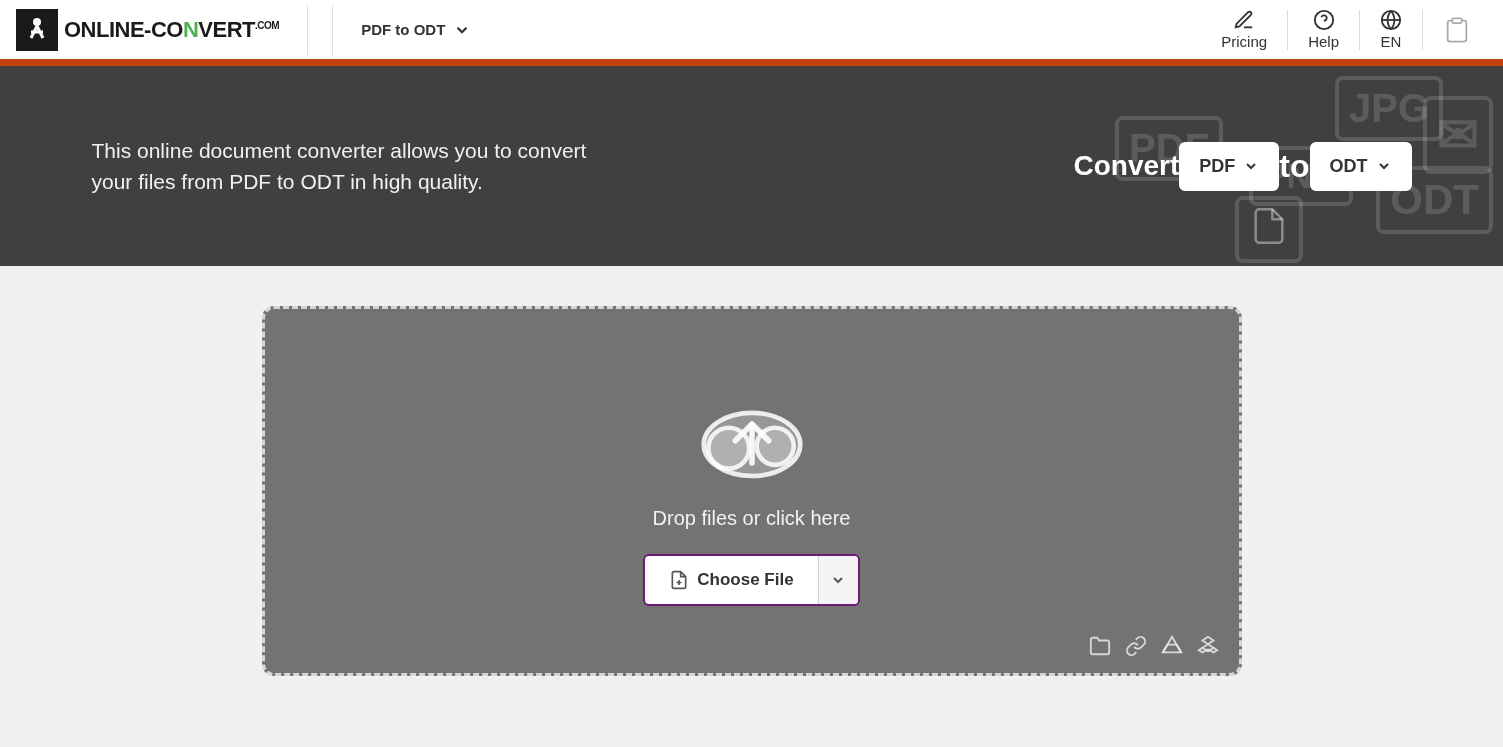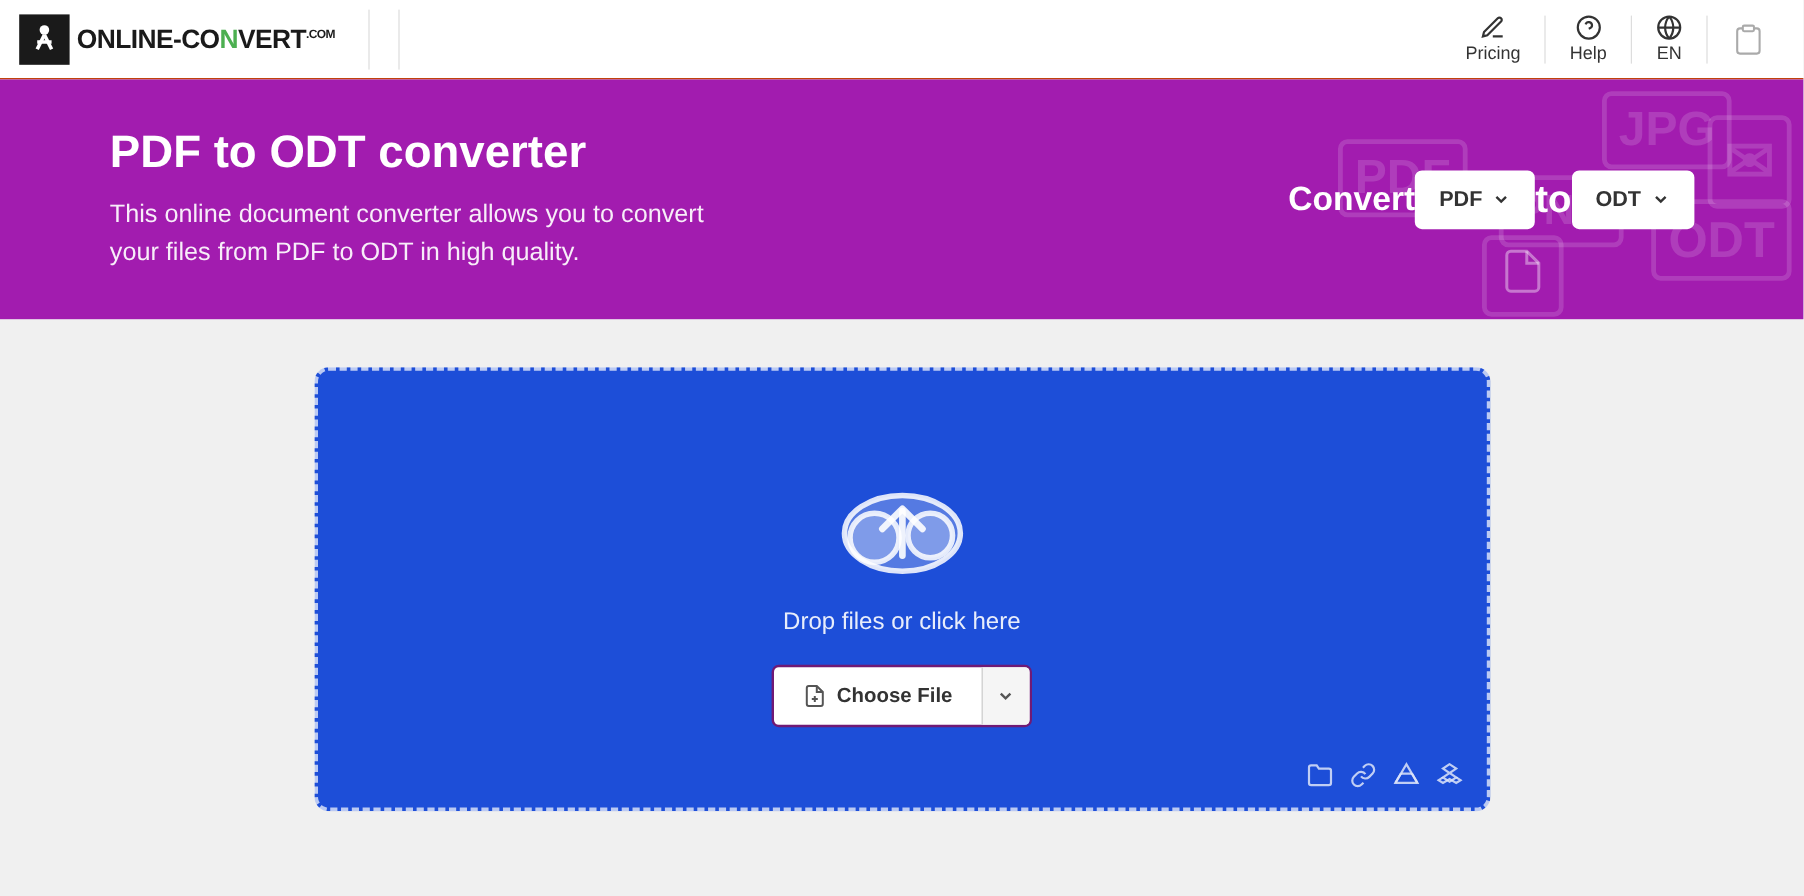--- a/index.html
+++ b/index.html
@@ -3,21 +3,21 @@
   <meta charset="utf-8">
   <style>
     * { box-sizing: border-box; margin: 0; padding: 0; }
     body { font-family: Arial, sans-serif; background: #f0f0f0; min-height: 747px; overflow-x: hidden; }
 
     
     .navbar {
       display: flex;
       align-items: center;
       background: #fff;
-      border-bottom: 1px solid #c2410c;
+      border-bottom: 7px solid #c2410c;
       height: 66px;
       padding: 0 16px;
       position: relative;
       z-index: 10;
     }
     .navbar-logo {
       display: flex;
       align-items: center;
       text-decoration: none;
       margin-right: 16px;
@@ -91,21 +91,21 @@
     }
     .nav-clipboard {
       display: flex;
       align-items: center;
       padding: 0 16px;
     }
     .nav-clipboard svg { width: 28px; height: 28px; color: #aaa; }
 
     
     .hero {
-      background: #a21caf;
+      background: #404040;
       position: relative;
       padding: 30px 0 30px 0;
       overflow: hidden;
       min-height: 200px;
       display: flex;
       align-items: center;
     }
     .hero-content {
       display: flex;
       align-items: center;
@@ -161,21 +161,21 @@
     }
 
     
     .main {
       background: #f0f0f0;
       padding: 40px 20px;
       display: flex;
       justify-content: center;
     }
     .upload-area {
-      background: #1d4ed8;
+      background: #737373;
       border: 3px dashed rgba(255,255,255,0.7);
       border-radius: 12px;
       width: 980px;
       min-height: 370px;
       display: flex;
       flex-direction: column;
       align-items: center;
       justify-content: center;
       padding: 40px 30px 30px 30px;
       position: relative;
@@ -273,20 +273,26 @@
     <span class="logo-text">
       ONLINE-CO<span>N</span>VERT<sup class="logo-com">.COM</sup>
     </span>
   </a>
 
   <div class="navbar-divider"></div>
 
 
   <div class="navbar-divider"></div>
 
+  <button class="nav-btn">
+    <span>PDF to ODT</span>
+    <svg viewBox="0 0 24 24" fill="none" stroke="currentColor" stroke-width="3">
+      <polyline points="6 9 12 15 18 9"></polyline>
+    </svg>
+  </button>
 
   <div class="navbar-right">
     <button class="nav-right-item">
       <svg viewBox="0 0 24 24" fill="none" stroke="currentColor" stroke-width="2">
         <path d="M12 20h9"></path>
           <path d="M16.5 3.5a2.121 2.121 0 013 3L7 19l-4 1 1-4L16.5 3.5z"></path>
       </svg>
       <span>Pricing</span>
     </button>
     <div class="nav-divider-v"></div>
@@ -328,21 +334,20 @@
     <div class="bg-file-icon" style="top:130px; right:200px; font-size:30px;">
       <svg width="40" height="40" viewBox="0 0 24 24" fill="none" stroke="rgba(255,255,255,0.4)" stroke-width="1.5">
         <path d="M14 2H6a2 2 0 00-2 2v16a2 2 0 002 2h12a2 2 0 002-2V8z"></path>
           <polyline points="14 2 14 8 20 8"></polyline>
       </svg>
     </div>
   </div>
 
   <div class="hero-content">
     <div class="hero-left">
-      <h1 class="hero-title">PDF to ODT converter</h1>
       <p class="hero-desc">This online document converter allows you to convert your files from PDF to ODT in high quality.</p>
     </div>
     <div class="hero-right">
       <span class="hero-convert-label">Convert</span>
       <div class="hero-select">
         <span>PDF</span>
         <svg width="16" height="16" viewBox="0 0 24 24" fill="none" stroke="currentColor" stroke-width="3">
           <polyline points="6 9 12 15 18 9"></polyline>
         </svg>
       </div>

